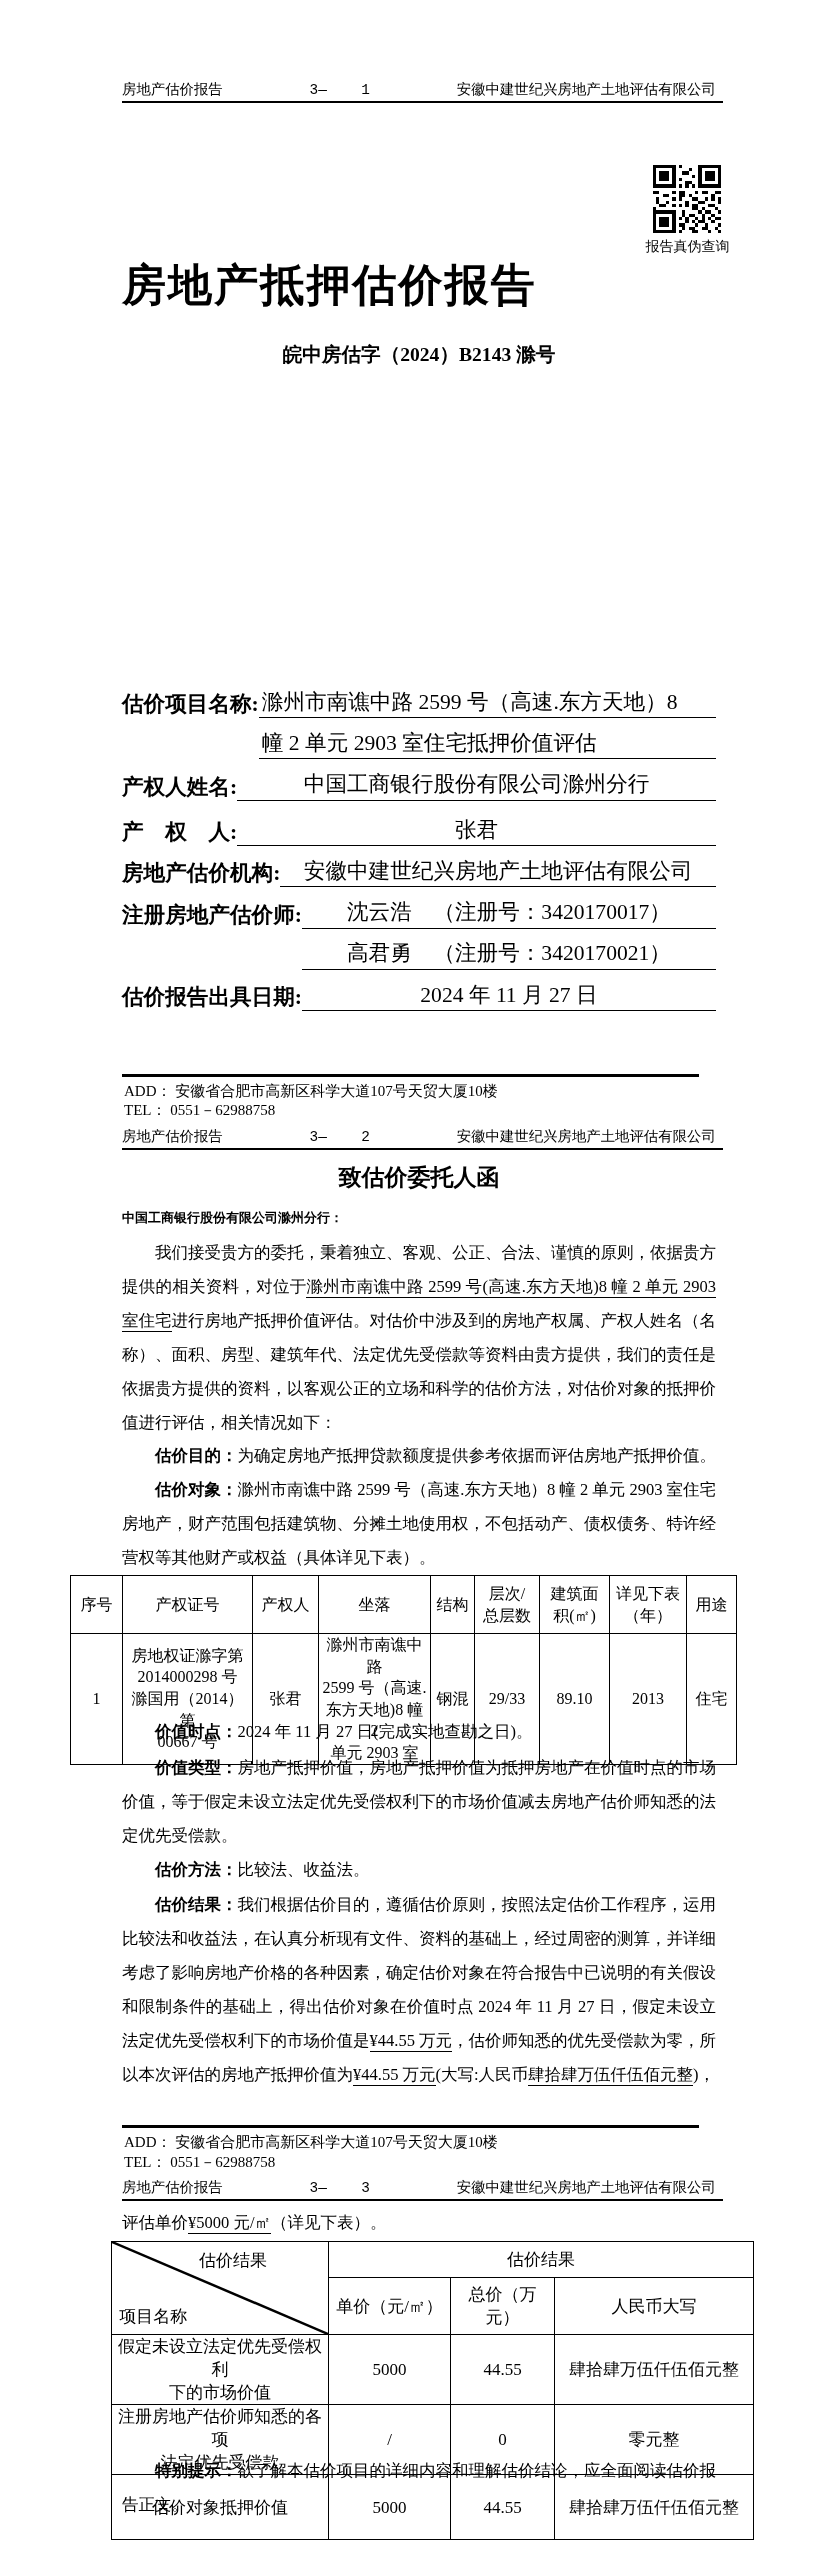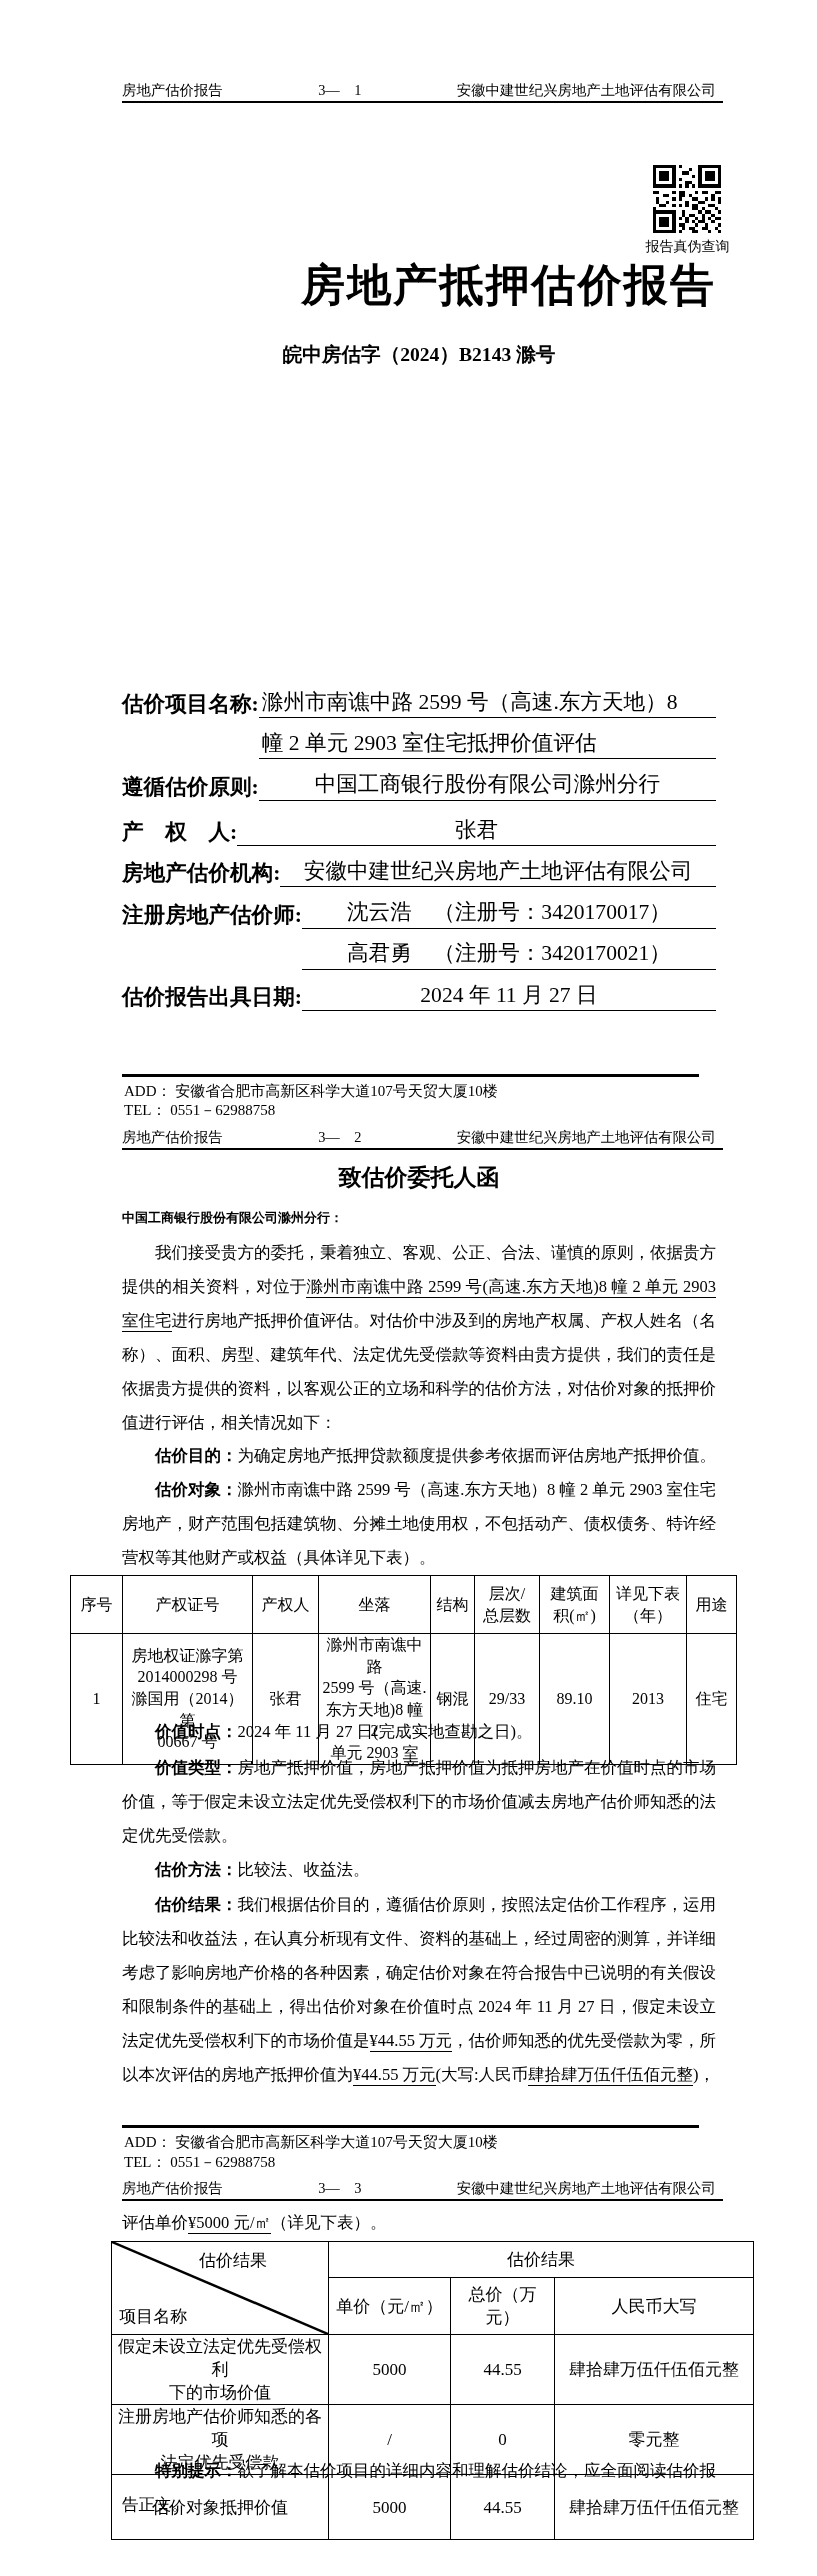--- a/index.html
+++ b/index.html
@@ -1,31 +1,31 @@
 <!DOCTYPE html>
 <html style="font-size:8.2px"><head>
 <meta charset="utf-8">
 <style>
   html,body{margin:0;padding:0;background:#e8e8e8;}
   .doc{position:relative;width:818px;height:3300px;background:#ffffff;color:#000;
        font-family:"Liberation Serif","DejaVu Serif",serif;overflow:hidden;}
   
   .page-header{position:absolute;left:122px;width:601px;display:flex;justify-content:space-between;
-               align-items:flex-end;font-size:14.4px;line-height:16.5px;}
+               align-items:flex-end;font-size:14.4px;line-height:16.5px;font-family:Liberation Mono, monospace;}
   .page-header .ctr{white-space:pre;}
   .page-header .rgt{padding-right:7.2px;}
   .hrule{position:absolute;left:122px;width:601px;height:2.1px;background:#000;}
   
   .frule{position:absolute;left:122px;width:577px;height:3.1px;background:#000;}
   .footer-line{position:absolute;left:124px;font-size:15px;line-height:17px;white-space:pre;
                font-family:"Liberation Serif","DejaVu Serif",serif;}
   
   .qr-wrap{position:absolute;left:653px;top:165px;width:68px;height:68px;}
   .qr-caption{position:absolute;left:636px;top:238px;width:103px;text-align:center;font-size:14px;}
-  .cover-title{position:absolute;left:122px;top:260px;width:594px;text-align:right;
+  .cover-title{position:absolute;left:122px;top:260px;width:594px;text-align:left;
                font-size:44px;font-weight:bold;letter-spacing:2.1px;line-height:52px;}
   .cover-docno{position:absolute;left:122px;top:341px;width:594px;text-align:center;
                font-size:19.6px;font-weight:bold;line-height:27px;}
   .cover-fields{position:absolute;left:122px;top:688px;width:594px;}
   .field-row{display:flex;align-items:flex-end;height:30px;margin-bottom:11.3px;font-size:21.6px;line-height:28px;}
   .field-row .lbl{font-weight:bold;white-space:pre;flex:0 0 auto;}
   .field-row .ghost{visibility:hidden;}
   .field-row .val{flex:1 1 auto;border-bottom:1.5px solid #000;padding-bottom:1.5px;white-space:pre;}
   .val-c{text-align:center;}
   .val-l{text-align:left;padding-left:3.1px;margin-top:20px;}
@@ -152,21 +152,21 @@
   <div class="cover-fields">
     <div class="field-row">
       <span class="lbl">估价项目名称:</span>
       <span class="val val-l">滁州市南谯中路 2599 号（高速.东方天地）8</span>
     </div>
     <div class="field-row">
       <span class="lbl ghost">估价项目名称:</span>
       <span class="val val-l">幢 2 单元 2903 室住宅抵押价值评估</span>
     </div>
     <div class="field-row">
-      <span class="lbl">遵循估价原则:</span>
+      <span class="lbl">产权人姓名:</span>
       <span class="val val-c">中国工商银行股份有限公司滁州分行</span>
     </div>
     <div class="field-row mt30">
       <span class="lbl">产　权　人:</span>
       <span class="val val-c">张君</span>
     </div>
     <div class="field-row">
       <span class="lbl">房地产估价机构:</span>
       <span class="val val-c">安徽中建世纪兴房地产土地评估有限公司</span>
     </div>

